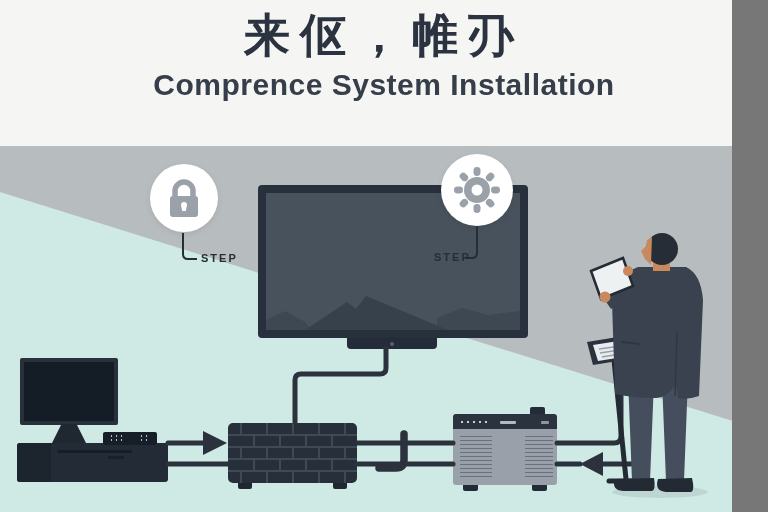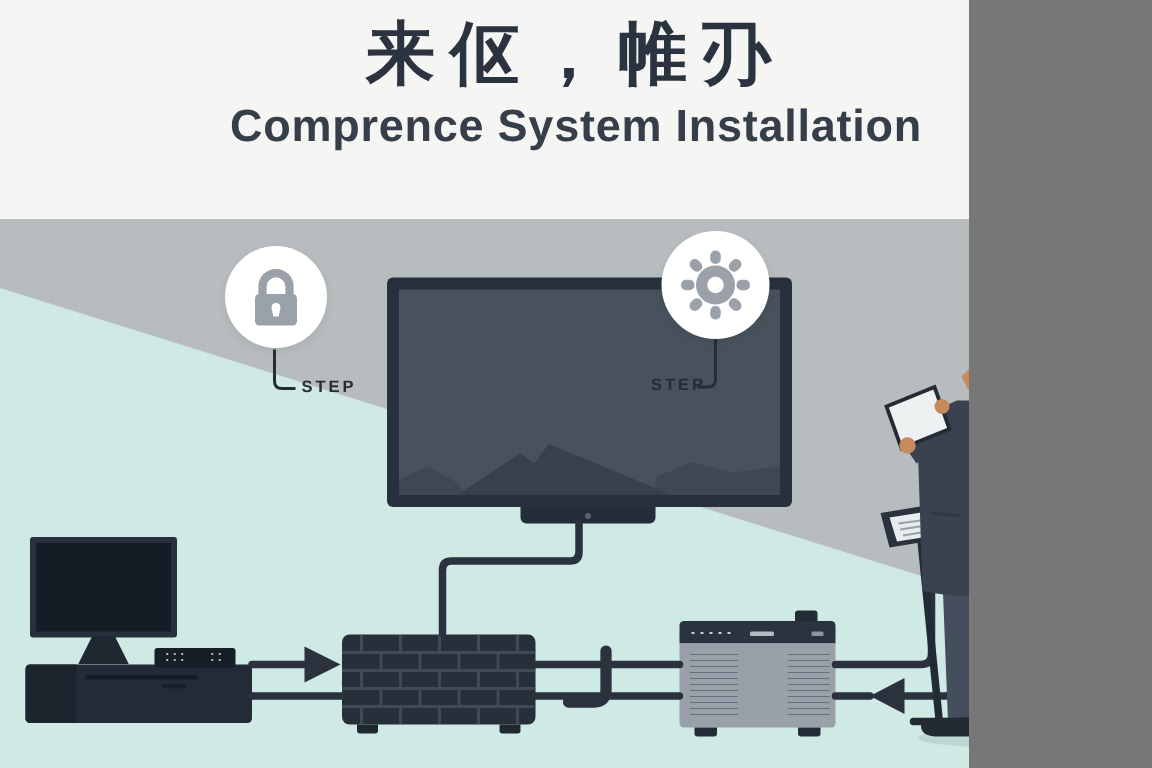--- a/index.html
+++ b/index.html
@@ -1,16 +1,16 @@
 <!DOCTYPE html>
 <html><head>
 <meta charset="utf-8">
 <style>
   html,body{margin:0;padding:0;background:#777;}
-  .canvas{position:relative;width:646px;height:512px;overflow:hidden;
+  .canvas{position:relative;width:732px;height:512px;overflow:hidden;
           font-family:"Liberation Sans", sans-serif;background:#b7bcbe;}
   
   .header{position:absolute;left:0;top:0;width:768px;height:146px;background:#f5f5f3;
           border-bottom:1px solid rgba(0,0,0,.07);text-align:center;}
   .title-cjk{position:absolute;left:0;top:10px;width:768px;font-size:46px;font-weight:700;
              color:#2b3340;letter-spacing:10px;line-height:1.1;}
   .title-en{position:absolute;left:0;top:68px;width:768px;font-size:30px;font-weight:700;
             color:#353e49;letter-spacing:.5px;}
   
   .scene{position:absolute;left:0;top:146px;width:768px;height:366px;background:#b7bcbe;}

